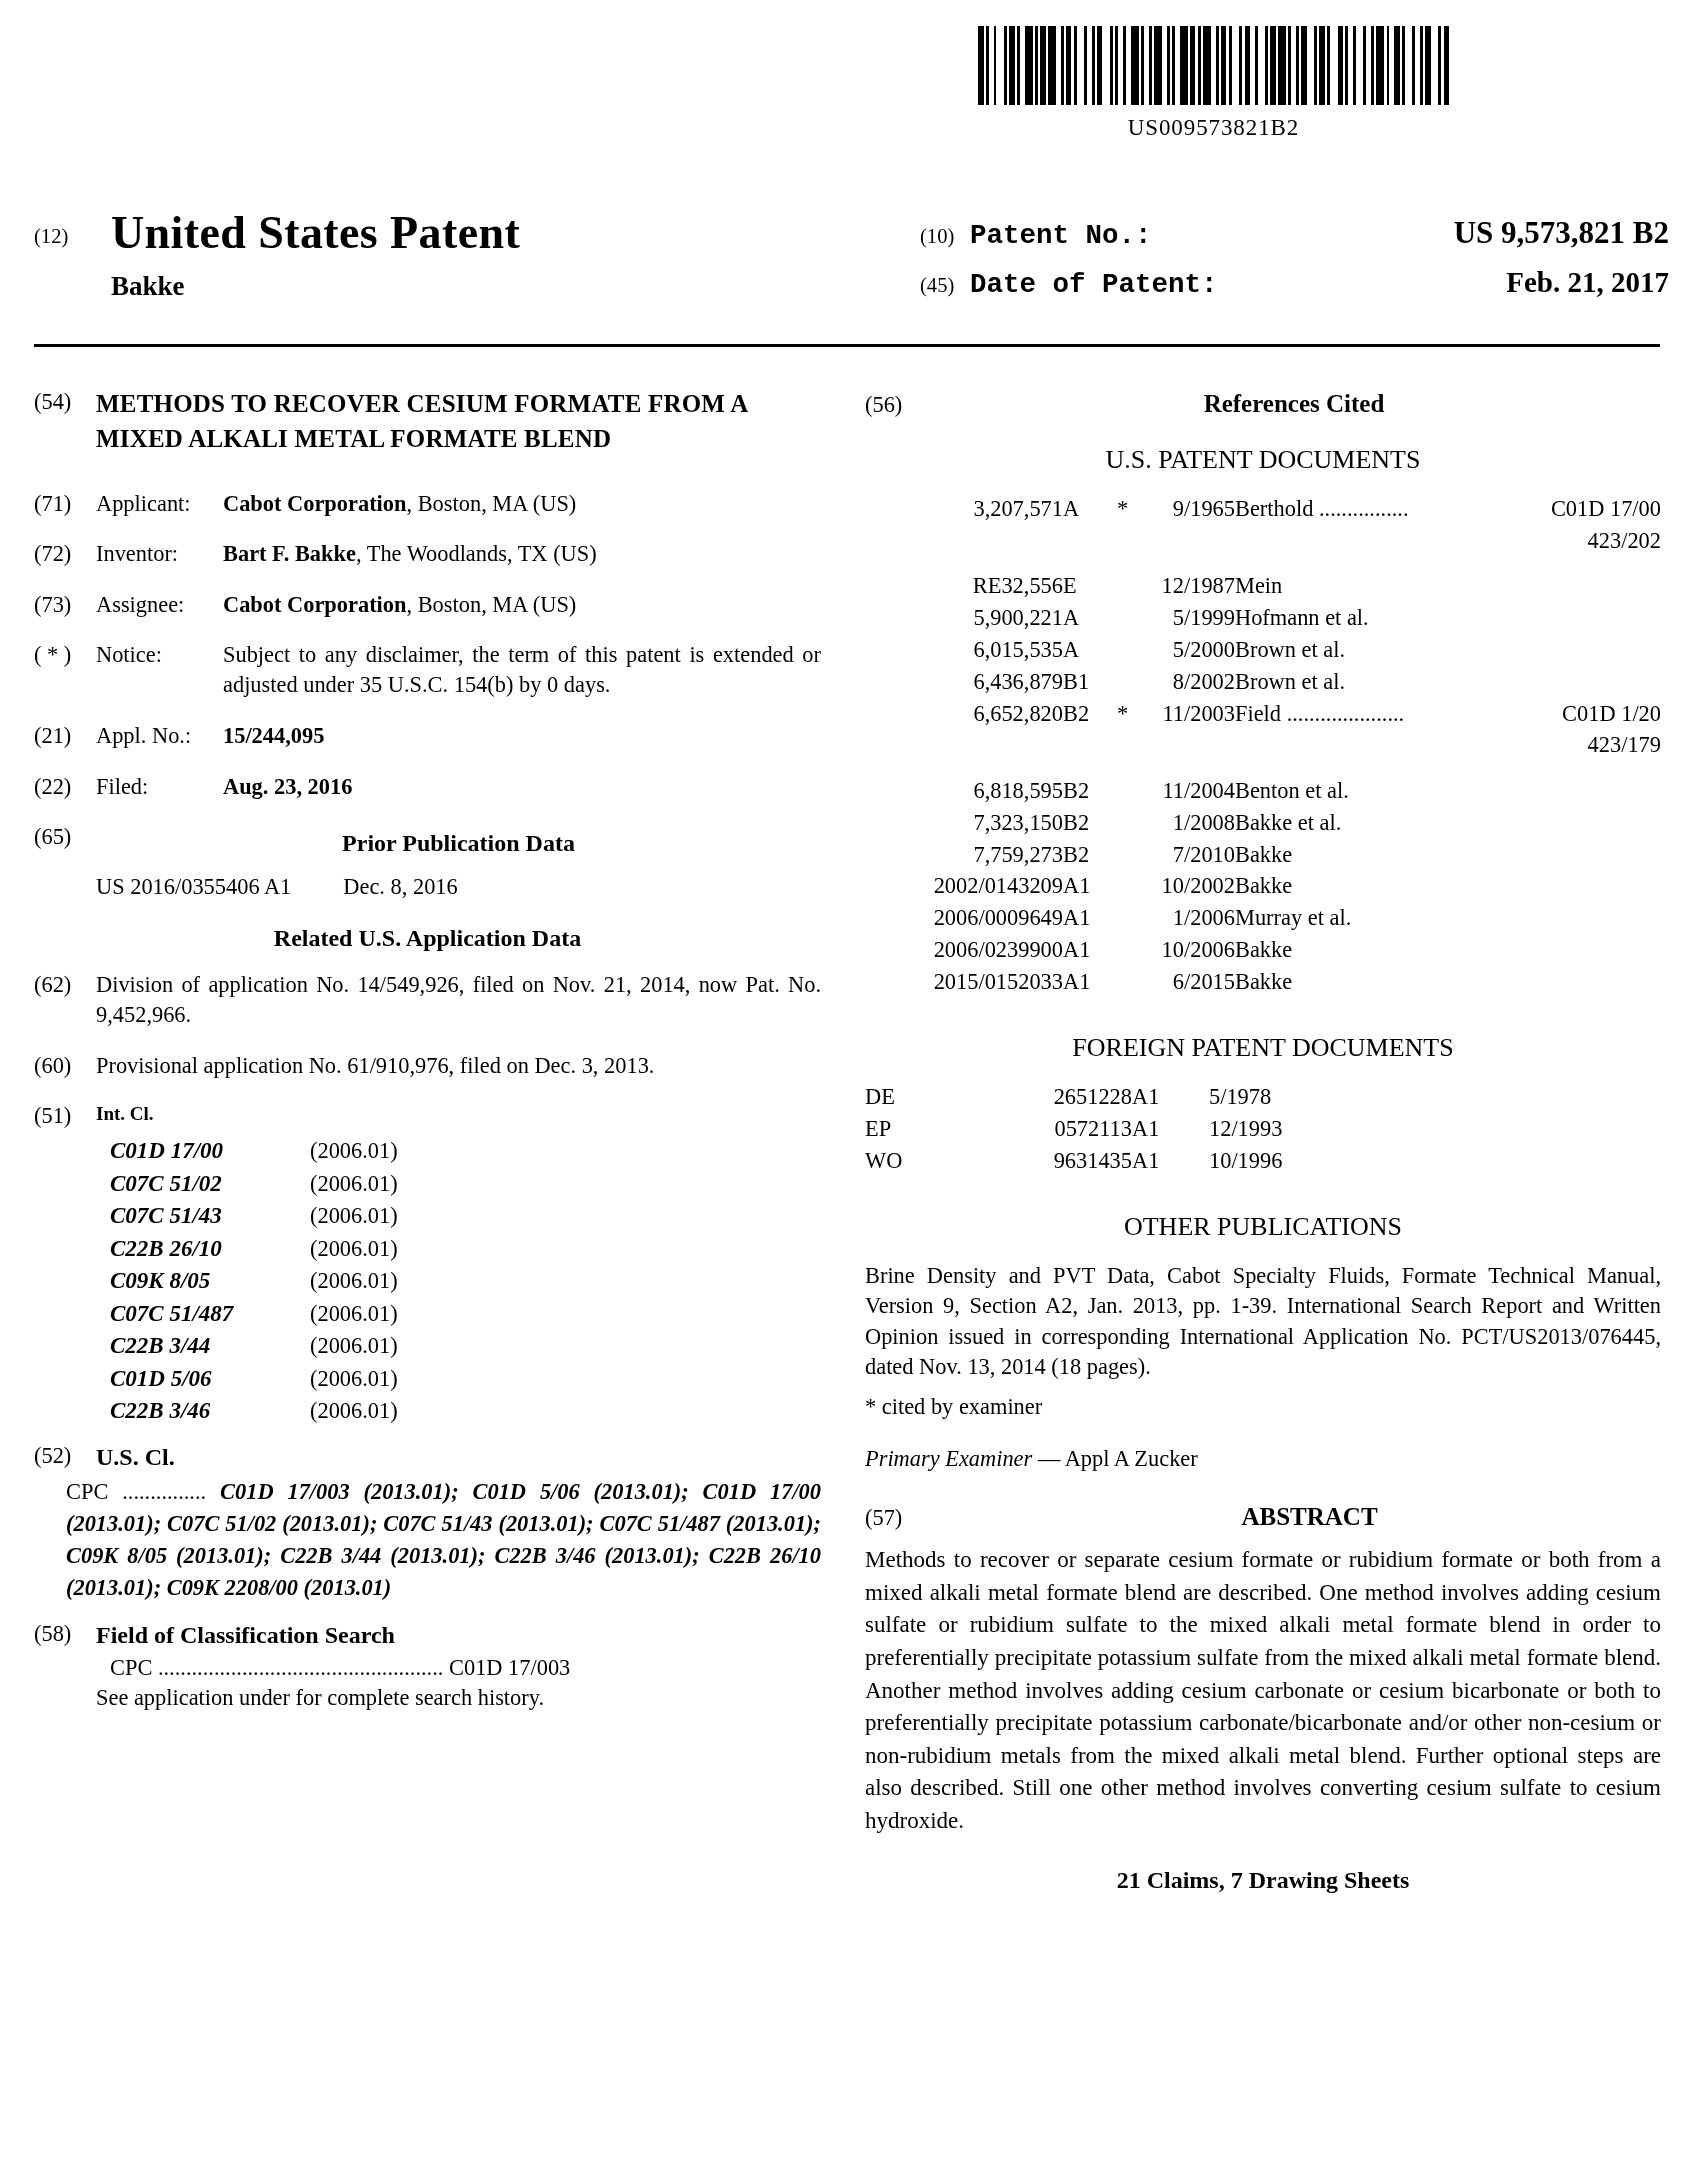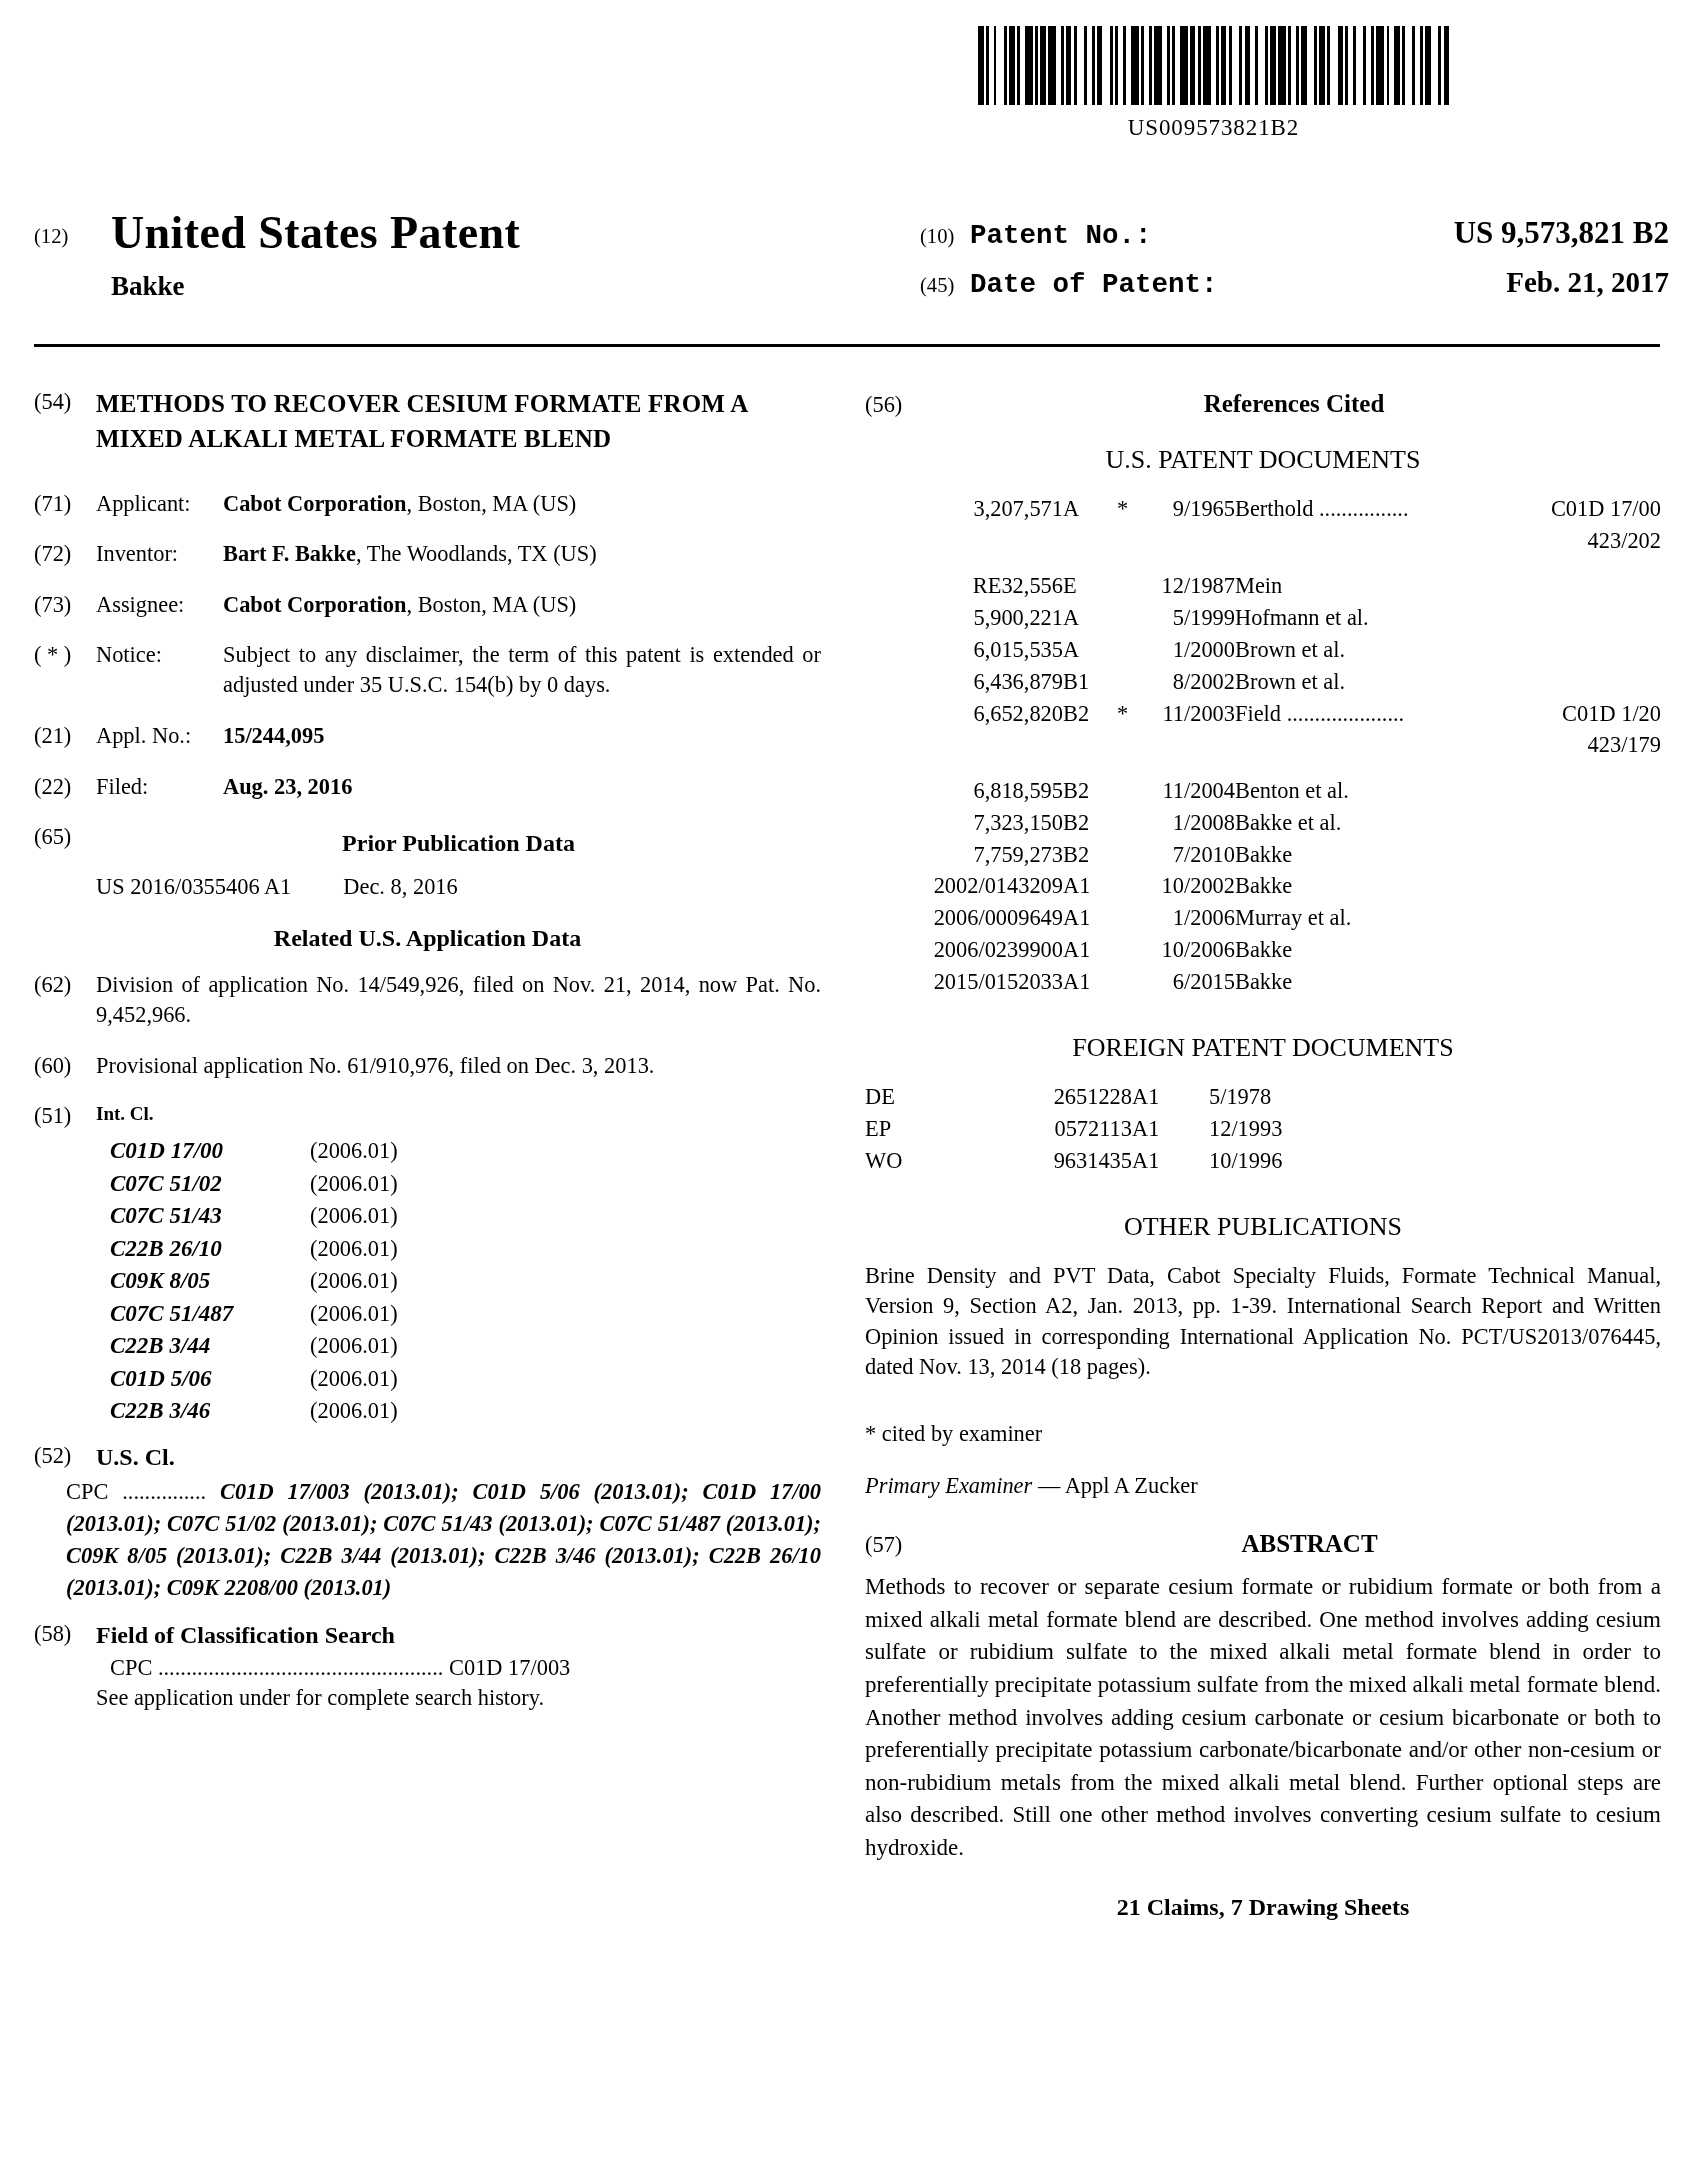--- a/index.html
+++ b/index.html
@@ -256,21 +256,21 @@
   td.fnum { width: 138px; text-align: right; padding-right: 12px; }
   td.fkind { width: 77px; }
   td.fdate { text-align: left; }
 
   .otherpub {
     font-size: 22.4px;
     text-align: justify;
     line-height: 1.36;
   }
   .cited {
-    margin-top: 36px;
+    margin-top: 9px;
     font-size: 22.4px;
   }
   .examiner {
     margin-top: 22.4px;
     font-size: 22.4px;
   }
   .abstract-head-row {
     display: flex;
     align-items: baseline;
     margin-top: 26px;
@@ -607,21 +607,21 @@
             <td class="kind">A</td>
             <td class="star"></td>
             <td class="date">5/1999</td>
             <td class="name">Hofmann et al.</td>
             <td class="cls"></td>
           </tr>
           <tr>
             <td class="num">6,015,535</td>
             <td class="kind">A</td>
             <td class="star"></td>
-            <td class="date">1/2000</td>
+            <td class="date">5/2000</td>
             <td class="name">Brown et al.</td>
             <td class="cls"></td>
           </tr>
           <tr>
             <td class="num">6,436,879</td>
             <td class="kind">B1</td>
             <td class="star"></td>
             <td class="date">8/2002</td>
             <td class="name">Brown et al.</td>
             <td class="cls"></td>

